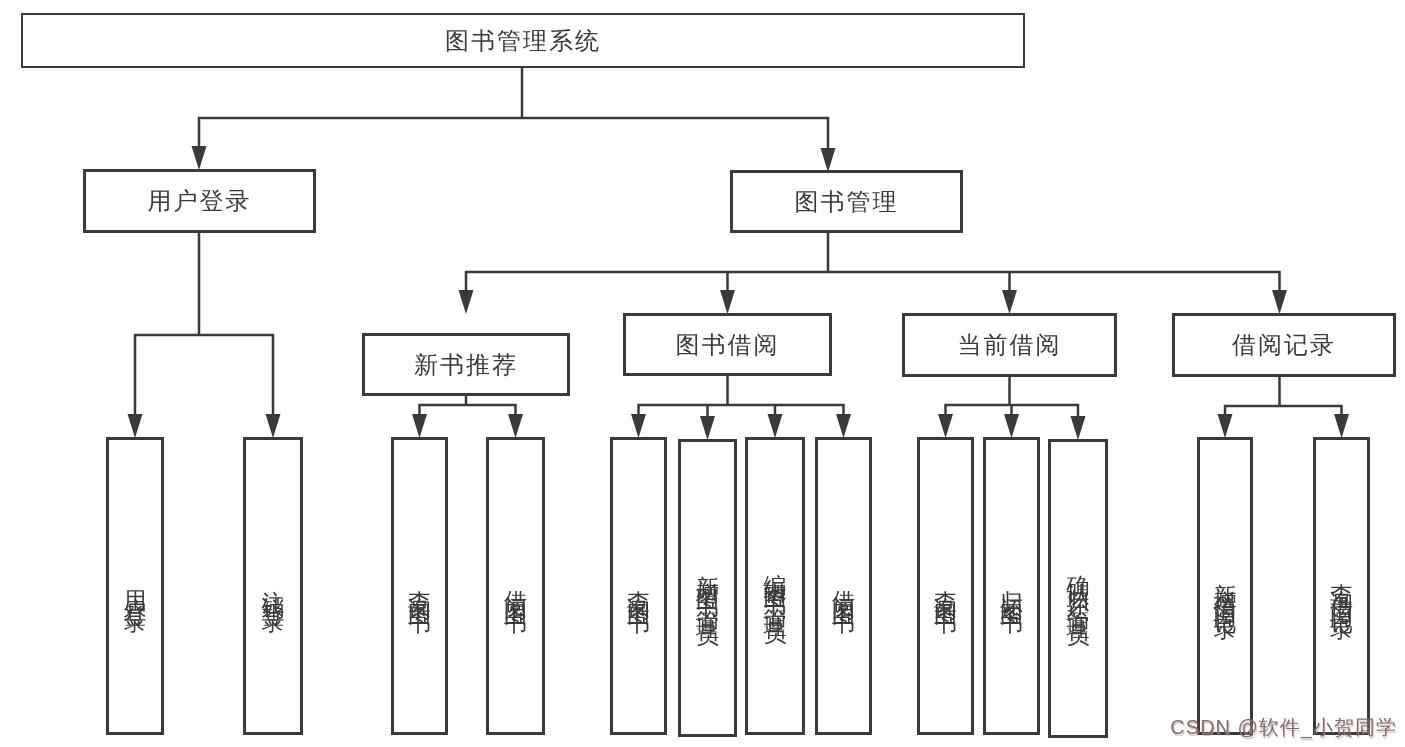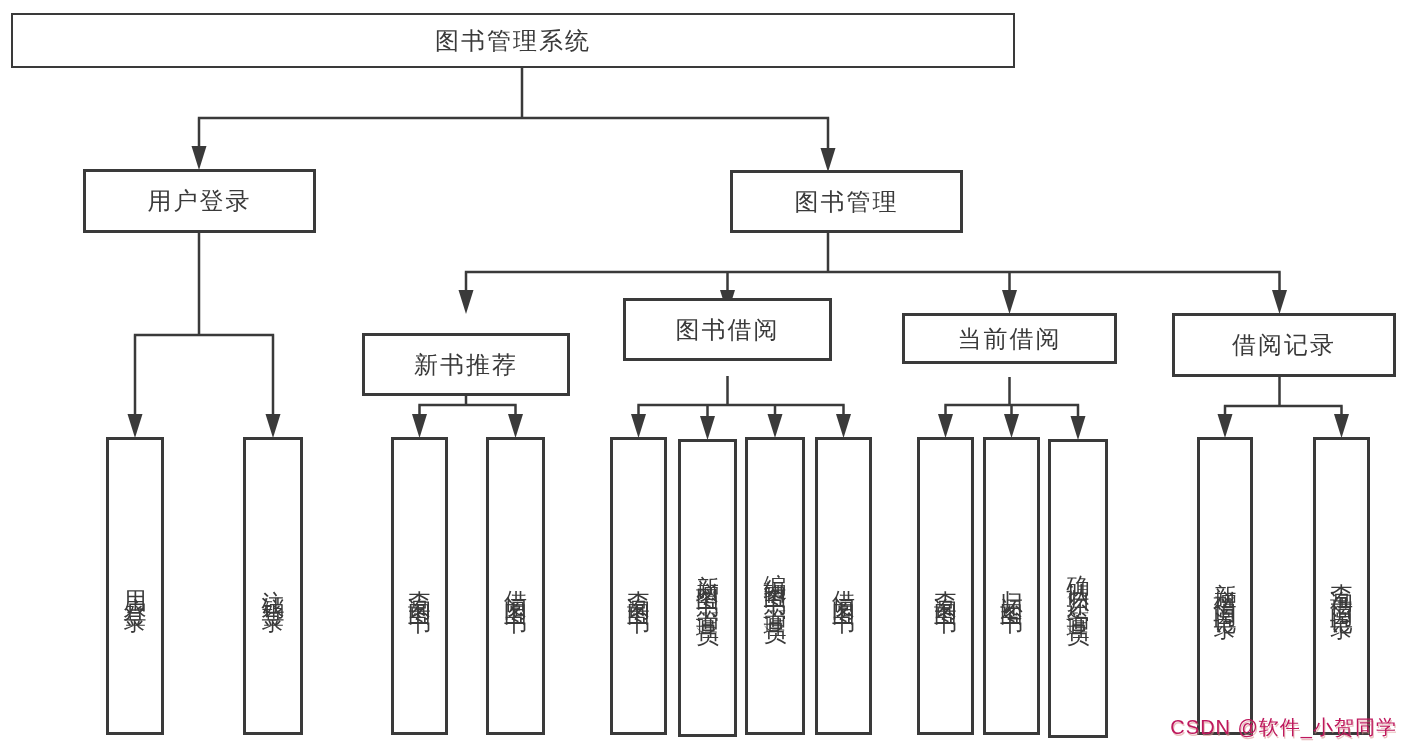--- a/index.html
+++ b/index.html
@@ -24,45 +24,45 @@
     z-index:2;
   }
   .leaf{
     top:437px;height:298px;
     writing-mode:vertical-rl;
     text-orientation:mixed;
     font-size:23px;
     letter-spacing:7px;
     line-height:1;
   }
-  #n-root{left:11px;top:13px;width:1004px;height:55px;border-width:2px;}
+  #n-root{left:21px;top:13px;width:1004px;height:55px;border-width:2px;}
   #n-login{left:83px;top:169px;width:233px;height:64px;}
   #n-mgmt{left:730px;top:170px;width:233px;height:63px;}
   #n-l3-1{left:362px;top:297px;width:208px;height:63px;margin-top:36px;}
-  #n-l3-2{left:623px;top:298px;width:209px;height:63px;}
-  #n-l3-3{left:902px;top:313px;width:215px;height:51px;}
+  #n-l3-2{left:623px;top:313px;width:209px;height:63px;}
+  #n-l3-3{left:902px;top:313px;width:215px;height:64px;}
   #n-l3-4{left:1172px;top:313px;width:224px;height:64px;}
   #n-leaf-1{left:106px;width:58px;}
   #n-leaf-2{left:243px;width:60px;}
   #n-leaf-3{left:391px;width:57px;}
   #n-leaf-4{left:486px;width:59px;}
   #n-leaf-5{left:610px;width:57px;}
   #n-leaf-6{left:678px;width:59px;top:439px;}
   #n-leaf-7{left:745px;width:60px;}
   #n-leaf-8{left:815px;width:57px;}
   #n-leaf-9{left:917px;width:57px;}
   #n-leaf-10{left:983px;width:57px;}
   #n-leaf-11{left:1048px;width:60px;top:439px;height:299px;}
   #n-leaf-12{left:1197px;width:56px;}
   #n-leaf-13{left:1313px;width:57px;}
   .watermark{
     position:absolute;
     right:8px;bottom:6px;
     font-size:20px;
-    color:#be185d;
+    color:#737373;
     text-shadow:1px 2px 0 rgba(217,140,140,0.55);
     z-index:5;
     letter-spacing:1px;
     white-space:nowrap;
   }
 </style>
 </head>
 <body>
 
 <div class="canvas">

